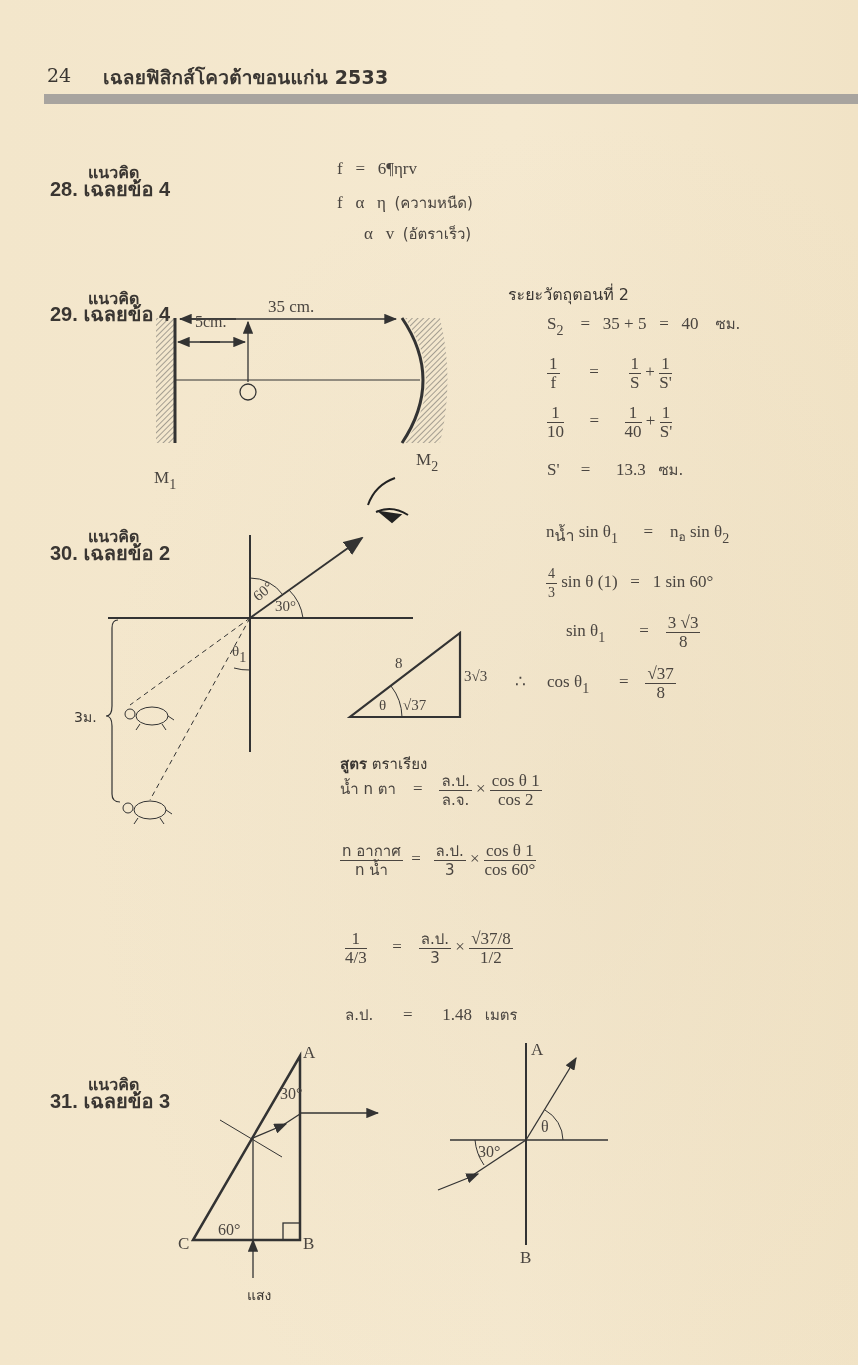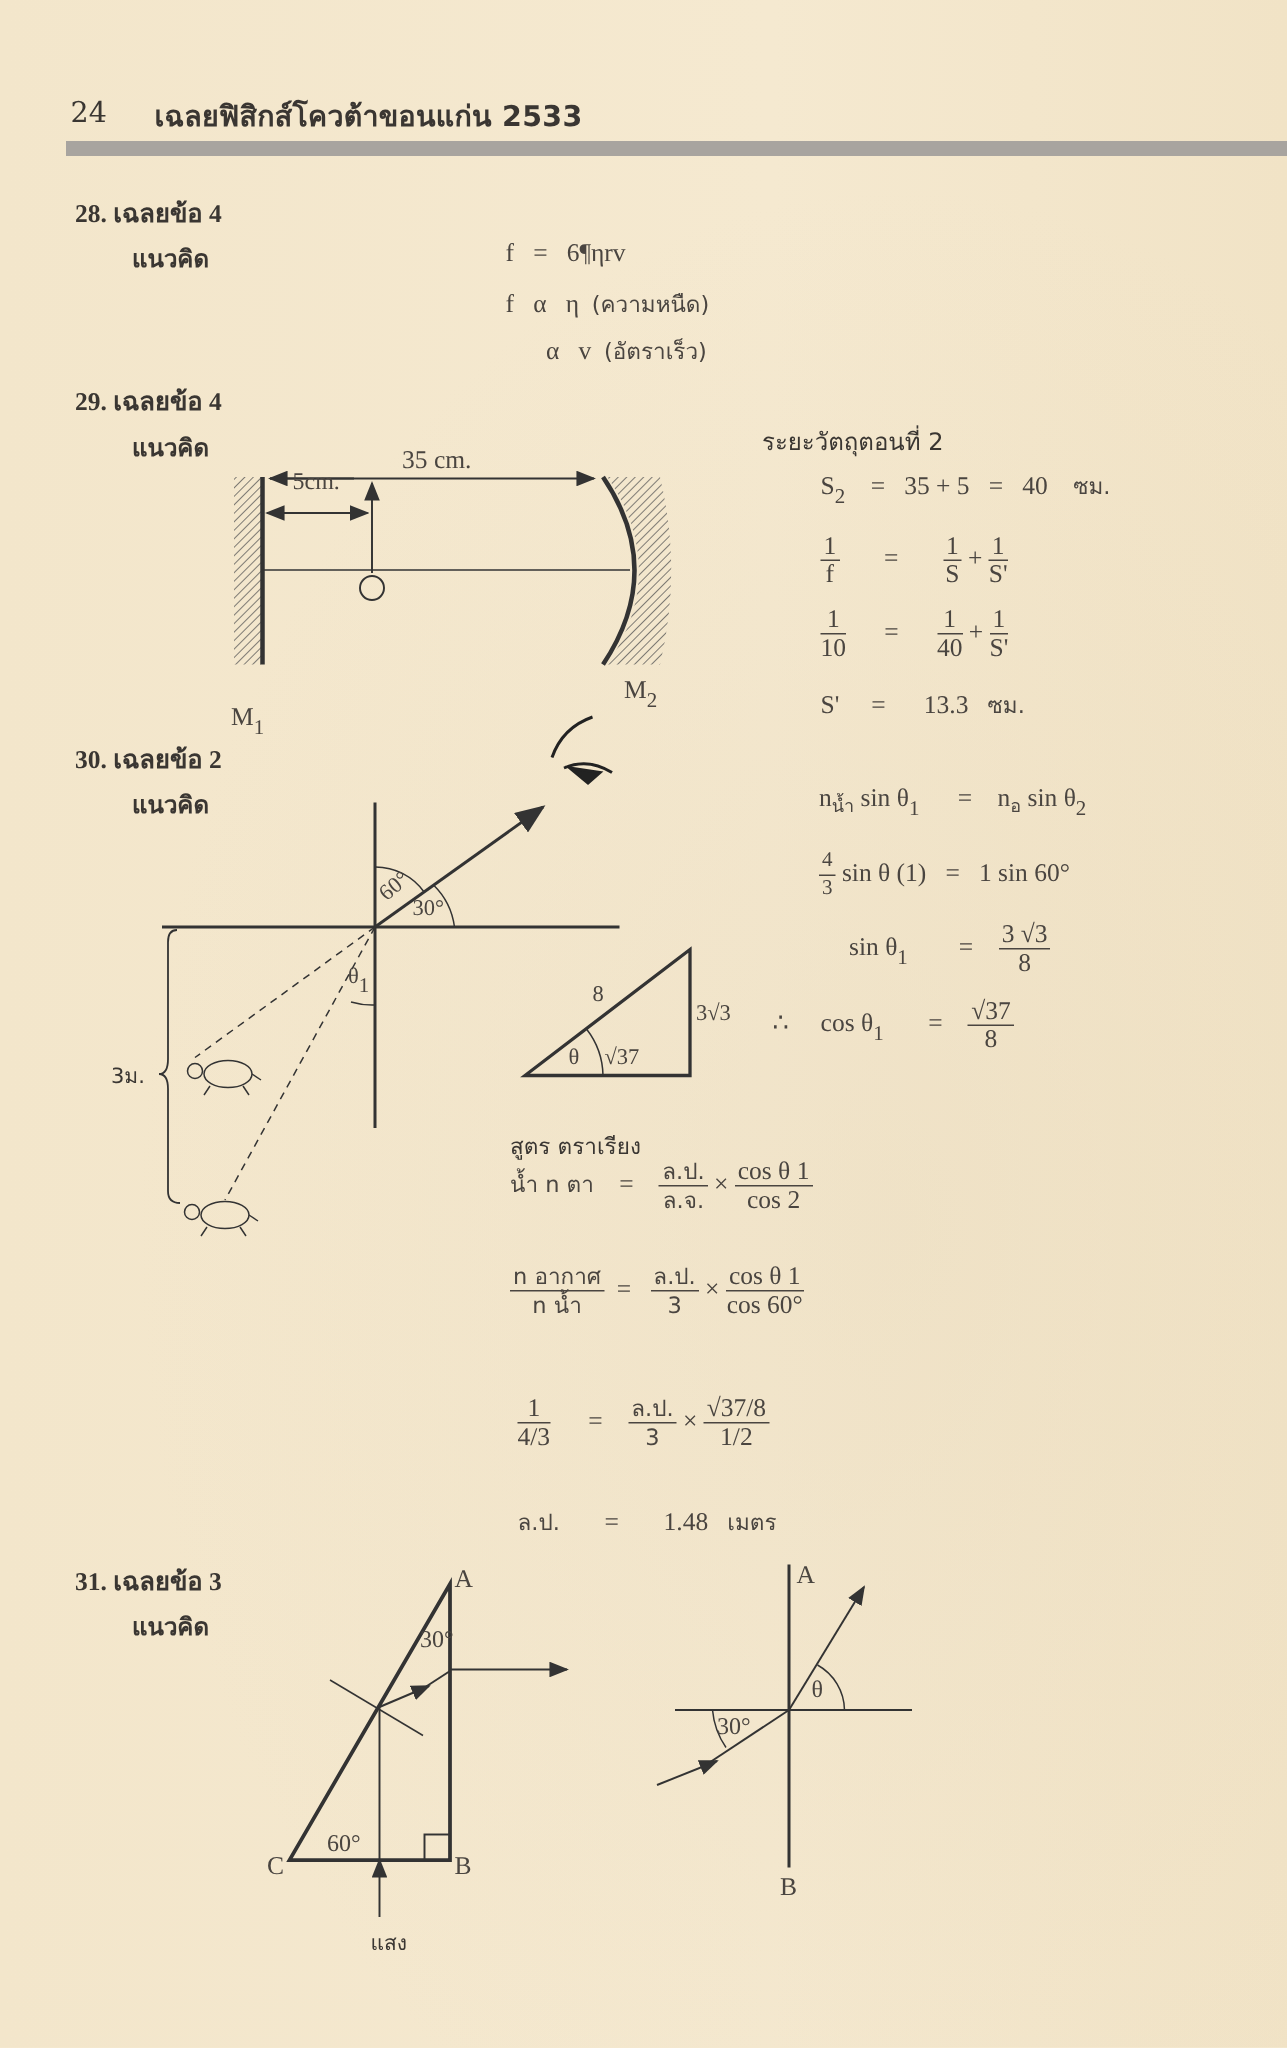--- a/index.html
+++ b/index.html
@@ -12,21 +12,21 @@
   .page-bg {
     position:absolute; inset:0;
     background:
       radial-gradient(ellipse at 70% 60%, rgba(230,215,185,0.35), transparent 60%),
       linear-gradient(90deg, #f3e6cb 0%, #f5e9d0 60%, #f1e3c6 100%);
   }
   .abs { position:absolute; white-space:nowrap; }
   .header-num { left:47px; top:64px; font-size:19px; }
   .header-title { left:103px; top:62px; font-size:19px; font-weight:bold; font-family:"DejaVu Sans", sans-serif; letter-spacing:0.2px; }
   .header-bar { position:absolute; left:44px; top:94px; width:814px; height:10px; background:#a8a49f; }
-  .q-head { font-size:17px; font-weight:bold; font-family:Liberation Serif, serif; }
+  .q-head { font-size:20px; font-weight:bold; font-family:Liberation Sans, sans-serif;margin-top:45px; }
   .q-sub { font-size:16px; font-weight:bold; font-family:"DejaVu Sans", sans-serif; }
   .eq { font-size:17px; font-family:"Liberation Serif", serif; color:#4a4540; }
   .th { font-family:"DejaVu Sans", sans-serif; font-size:15px; }
   .frac { display:inline-block; vertical-align:middle; text-align:center; }
   .frac .n { display:block; border-bottom:1px solid #4a4540; padding:0 2px; line-height:18px; }
   .frac .d { display:block; line-height:18px; }
   sub.s { font-size:14px; vertical-align:-6px; }
   svg { position:absolute; overflow:visible; }
 </style>
 </head>
@@ -156,42 +156,42 @@
 <div class="abs eq" style="left:253px;top:583px;font-size:15px;transform:rotate(-40deg);">60°</div>
 <div class="abs eq" style="left:275px;top:598px;font-size:15px;">30°</div>
 <div class="abs eq" style="left:232px;top:643px;font-size:15px;"><span>θ</span><sub class="s">1</sub></div>
 <div class="abs th" style="left:74px;top:706px;font-size:14px;">3ม.</div>
 <div class="abs eq" style="left:395px;top:655px;font-size:15px;">8</div>
 <div class="abs eq" style="left:464px;top:668px;font-size:15px;">3√3</div>
 <div class="abs eq" style="left:379px;top:697px;font-size:15px;">θ</div>
 <div class="abs eq" style="left:403px;top:697px;font-size:15px;">√37</div>
 
 <div class="abs eq" style="left:546px;top:522px;">
-  <span>n</span><sub class="th" style="font-size:12px">น้ำ</sub><span> sin θ</span><sub class="s">1</sub>
+  <span>n</span><sub class="th" style="font-size:16px">น้ำ</sub><span> sin θ</span><sub class="s">1</sub>
   &nbsp;&nbsp;&nbsp;&nbsp;&nbsp;<span>=</span>&nbsp;&nbsp;&nbsp;
   <span>n</span><sub class="th" style="font-size:12px">อ</sub><span> sin θ</span><sub class="s">2</sub>
 </div>
 <div class="abs eq" style="left:546px;top:565px;">
   <span class="frac" style="font-size:14px"><span class="n">4</span><span class="d">3</span></span>
   <span> sin θ (1)</span>&nbsp;&nbsp;&nbsp;<span>=</span>&nbsp;&nbsp;&nbsp;<span>1  sin  60°</span>
 </div>
 <div class="abs eq" style="left:566px;top:614px;">
   <span>sin θ</span><sub class="s">1</sub>
   &nbsp;&nbsp;&nbsp;&nbsp;&nbsp;&nbsp;&nbsp;<span>=</span>&nbsp;&nbsp;&nbsp;
   <span class="frac"><span class="n">3 √3</span><span class="d">8</span></span>
 </div>
 <div class="abs eq" style="left:515px;top:665px;">
   <span>∴</span>&nbsp;&nbsp;&nbsp;&nbsp;
   <span>cos θ</span><sub class="s">1</sub>
   &nbsp;&nbsp;&nbsp;&nbsp;&nbsp;&nbsp;<span>=</span>&nbsp;&nbsp;&nbsp;
   <span class="frac"><span class="n">√37</span><span class="d">8</span></span>
 </div>
 
 <div class="abs" style="left:340px;top:752px;font-size:15px;">
-  <span class="th" style="font-weight:normal">สูตร</span>
+  <span class="th" style="font-weight:bold">สูตร</span>
   <span class="th">ตราเรียง</span>
 </div>
 <div class="abs eq" style="left:340px;top:772px;">
   <span class="th">น้ำ n ตา</span>
   &nbsp;&nbsp;&nbsp;<span>=</span>&nbsp;&nbsp;&nbsp;
   <span class="frac th"><span class="n">ล.ป.</span><span class="d">ล.จ.</span></span>
   <span>×</span>
   <span class="frac"><span class="n">cos θ 1</span><span class="d">cos  2</span></span>
 </div>
 <div class="abs eq" style="left:340px;top:842px;">

